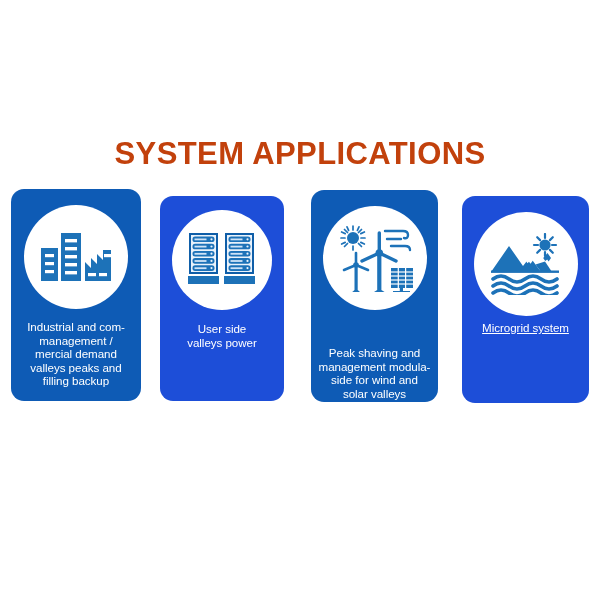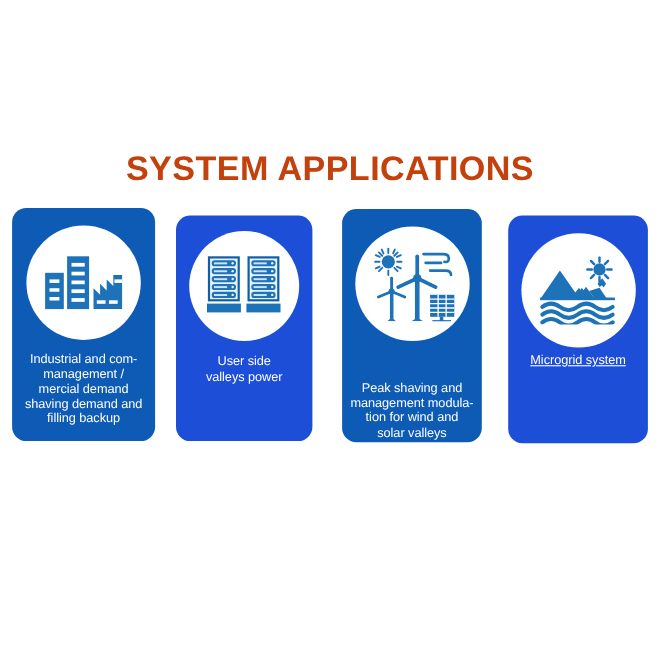--- a/index.html
+++ b/index.html
@@ -126,21 +126,21 @@
             <rect x="48" y="41" width="8" height="3.2" fill="#ffffff"></rect>
             <rect x="59" y="41" width="8" height="3.2" fill="#ffffff"></rect>
             <rect x="64" y="22" width="7" height="3.2" fill="#ffffff"></rect>
           </svg>
         </span>
       </div>
       <div class="card-caption">
         <span class="cap-line">Industrial and com-</span>
         <span class="cap-line">management /</span>
         <span class="cap-line">mercial demand</span>
-        <span class="cap-line">shaving demand and</span>
+        <span class="cap-line">valleys peaks and</span>
         <span class="cap-line">filling backup</span>
       </div>
     </div>
 
     <div class="card green card-2">
       <div class="icon-disc">
         <span>
           <svg width="68" height="56" viewBox="0 0 68 56">
             <g>
 
@@ -261,21 +261,21 @@
               </g>
               <rect x="64.8" y="64" width="3.2" height="4" fill="#1d72b8"></rect>
               <rect x="58" y="67" width="17" height="1.8" fill="#1d72b8"></rect>
             </g>
           </svg>
         </span>
       </div>
       <div class="card-caption">
         <span class="cap-line">Peak shaving and</span>
         <span class="cap-line">management modula-</span>
-        <span class="cap-line">tion for wind and</span>
+        <span class="cap-line">side for wind and</span>
         <span class="cap-line">solar valleys</span>
       </div>
     </div>
 
     <div class="card green card-4">
       <div class="icon-disc">
         <span>
           <svg width="74" height="62" viewBox="0 0 74 62">
 
             <g fill="#1d72b8">

